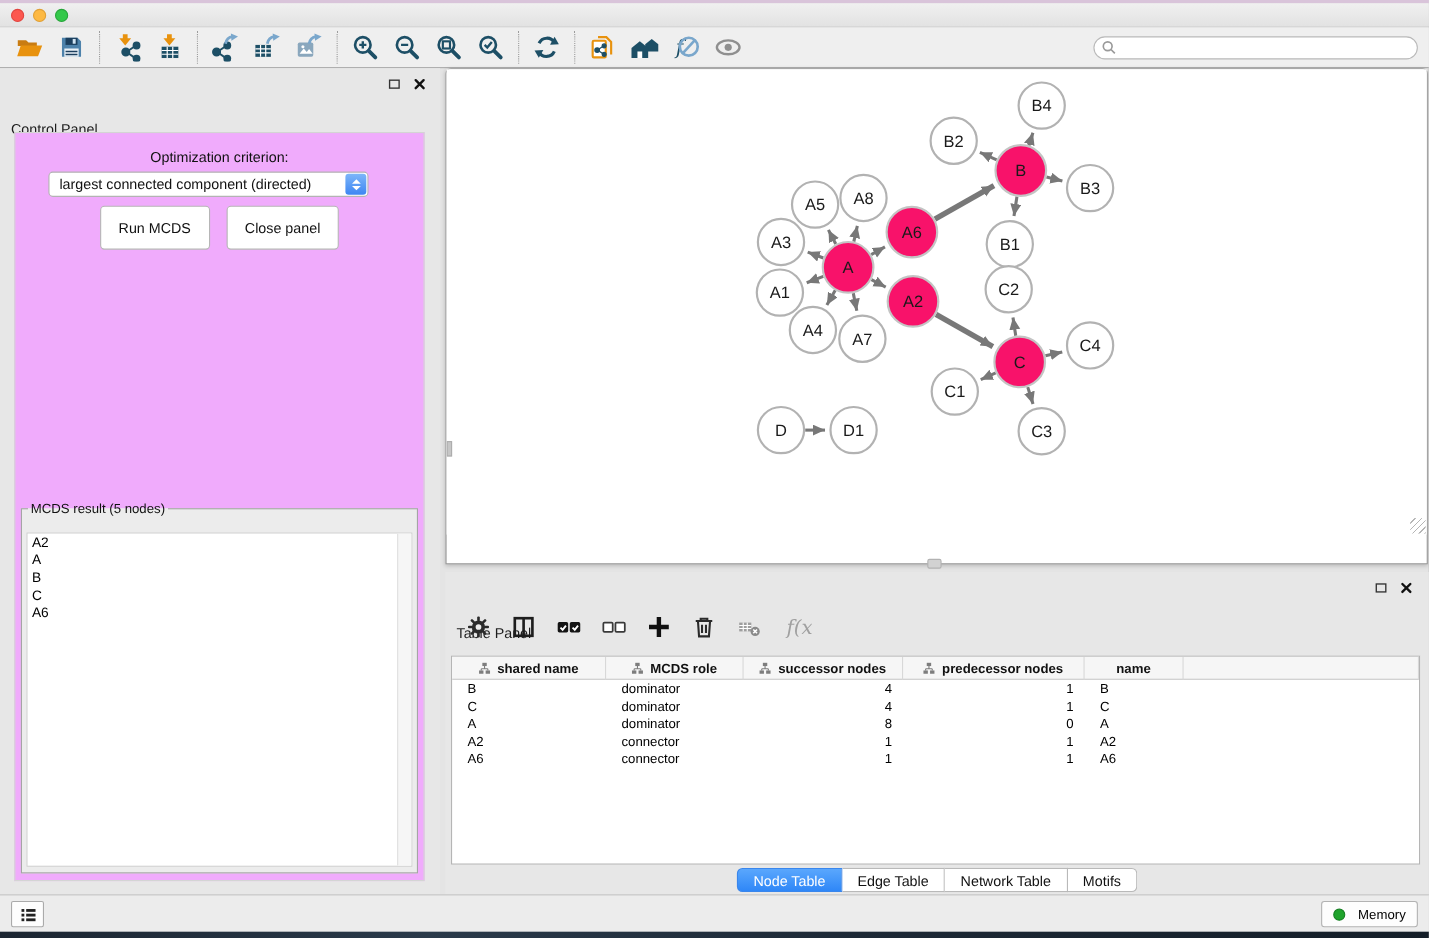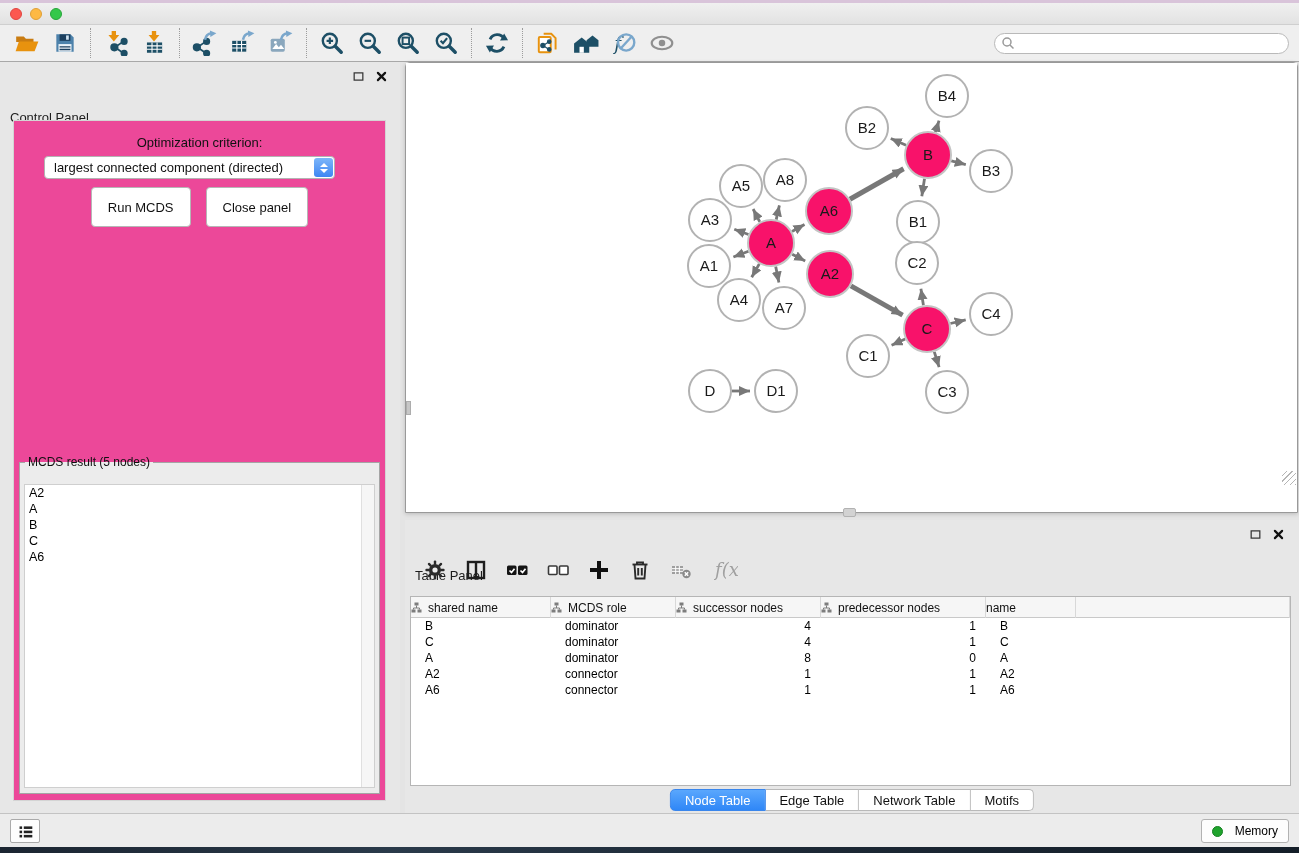--- a/index.html
+++ b/index.html
@@ -39,21 +39,21 @@
 
   #cp-tabs { position:absolute; left:50%; top:33px; transform:translateX(-50%); }
   .seg { display:inline-flex; }
   .seg > div { background:#fff; border:1px solid #b9b9b9; border-left:none; padding:2px 13px;
                font-size:13px; color:#111; height:21px; line-height:16px; white-space:nowrap; }
   .seg > div:first-child { border-left:1px solid #b9b9b9; border-radius:4px 0 0 4px; }
   .seg > div:last-child { border-radius:0 4px 4px 0; }
   .seg > div.active { background:linear-gradient(#5aa7fd,#2f87f7); border-color:#3a86ec; color:#fff; }
 
   #cp-content { position:absolute; left:13px; top:58px; width:373px; height:681px;
-                background:#ec4899; border:1px solid #d4d4d4; }
+                background:#f0abfc; border:1px solid #d4d4d4; }
   #opt-label { position:absolute; left:0; right:0; top:14px; text-align:center; font-size:13px; color:#111; }
   #opt-select { position:absolute; left:30px; top:35px; width:291px; height:23px; background:#fff;
                 border:1px solid #b3b3b3; border-radius:4px; font-size:13px; color:#111;
                 line-height:21px; padding-left:9px; }
   #opt-stepper { position:absolute; right:1px; top:1px; width:19px; height:19px; border-radius:3px;
                  background:linear-gradient(#7db6f9,#3e86f3); display:flex; flex-direction:column;
                  align-items:center; justify-content:center; gap:2px; }
   .chev-up { width:0; height:0; border-left:4px solid transparent; border-right:4px solid transparent;
              border-bottom:4px solid #fff; }
   .chev-dn { width:0; height:0; border-left:4px solid transparent; border-right:4px solid transparent;
@@ -92,22 +92,22 @@
   #table-panel { position:absolute; left:405px; top:520px; width:894px; height:293px; background:#e7e7e7; }
   #tp-toolbar { position:absolute; left:6px; top:30px; height:40px; display:flex; align-items:center;
                 gap:13px; padding-left:10px; }
   #tp-toolbar .tbtn { width:28px; height:28px; }
   #tp-toolbar .tbtn svg { width:24px; height:24px; }
 
   #tbl-box { position:absolute; left:5px; top:76px; width:881px; height:190px; background:#fff;
              border:1px solid #b5b5b5; overflow:hidden; }
   .tbl-grid { display:grid; grid-template-columns:140px 125px 145px 165px 90px 1fr; }
   #tbl-head { background:#f6f6f6; border-bottom:1px solid #c9c9c9; height:21px; }
-  .th { display:flex; align-items:center; gap:6px; font-size:12px; color:#111;
-        border-right:1px solid #d8d8d8; height:21px; }
+  .th { display:flex; align-items:center; justify-content:center; gap:6px; font-size:12px; color:#111;
+        border-right:1px solid #d8d8d8; height:21px;font-weight:bold; }
   .th svg { width:11px; height:11px; }
   .trow { height:16px; }
   .td { font-size:12px; color:#000; line-height:16px; white-space:nowrap; overflow:hidden; }
   .td.c0, .td.c1, .td.c4 { padding-left:14px; text-align:left; }
   .td.c2, .td.c3 { padding-right:10px; text-align:right; }
 
   #tp-tabs { position:absolute; left:50%; top:269px; transform:translateX(-50%); }
   #tp-tabs .seg > div { border-radius:0; padding:3px 14px; height:22px; }
   #tp-tabs .seg > div:first-child { border-radius:5px 0 0 5px; }
   #tp-tabs .seg > div:last-child { border-radius:0 5px 5px 0; }

